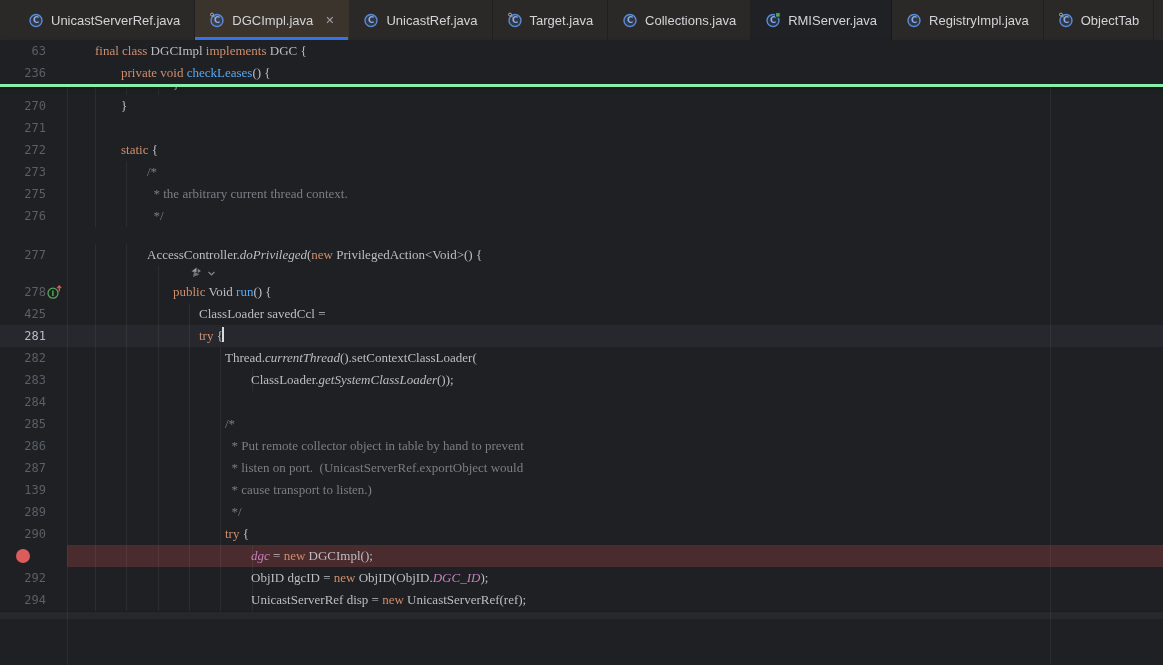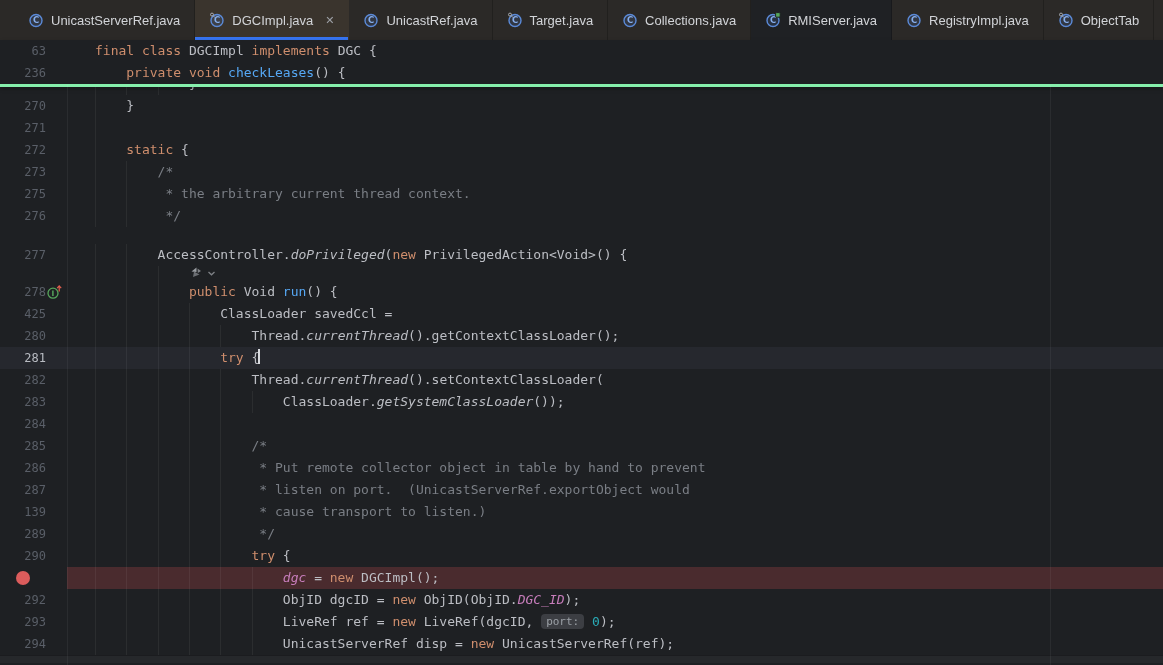--- a/index.html
+++ b/index.html
@@ -23,21 +23,21 @@
     font-family:"DejaVu Sans Mono",monospace;font-size:13px;color:var(--text,#BCBEC4);}
   .row{position:relative;height:22px;line-height:22px;}
   .row.widget-row{height:15px;line-height:15px;}
   .row .ln{position:absolute;left:0;top:0;width:46px;text-align:right;
     color:var(--ln,#5A5F68);font-size:12px;}
   .row.current{background:var(--cur-bg,#26282E);}
   .row.current .ln{color:#B9BCC3;}
   .row.bp{background:linear-gradient(to right,transparent 0,transparent 67px,
     var(--bp-line,#4A2B2E) 67px);}
   .guide{position:absolute;top:0;bottom:0;width:1px;background:rgba(255,255,255,0.06);}
-  .code{white-space:pre;display:block;}
+  .code{white-space:pre;display:block;font-family:Liberation Serif, serif;}
   .tok-kw{color:var(--kw,#CF8E6D);}
   .tok-def{color:var(--text,#BCBEC4);}
   .tok-mth{color:var(--mth,#56A8F5);}
   .tok-sf{color:var(--sf,#C77DBB);font-style:italic;}
   .tok-sm{font-style:italic;}
   .tok-cm{color:var(--cm,#7A7E85);}
   .tok-nm{color:var(--nm,#2AACB8);}
   .inlay{display:inline-block;background:#3C3E43;color:#9BA0A6;border-radius:4px;
     font-size:11px;line-height:15px;padding:0 5px;vertical-align:1px;}
   .caret{display:inline-block;width:2px;height:15px;background:#D8DADE;
@@ -244,29 +244,20 @@
         <span class="code" style="padding-left: calc(12ch + 95px);"><span class="tok-kw">public</span><span class="tok-def"> Void </span><span class="tok-mth">run</span><span class="tok-def">() {</span></span>
       </div>
       <div class="row">
         <div class="guide" style="left: calc(0ch + 95px);"></div>
         <div class="guide" style="left: calc(4ch + 95px);"></div>
         <div class="guide" style="left: calc(8ch + 95px);"></div>
         <div class="guide" style="left: calc(12ch + 95px);"></div>
         <span class="ln">425</span>
         <span class="code" style="padding-left: calc(16ch + 95px);"><span class="tok-def">ClassLoader savedCcl =</span></span>
       </div>
-      <div class="row">
-        <div class="guide" style="left: calc(0ch + 95px);"></div>
-        <div class="guide" style="left: calc(4ch + 95px);"></div>
-        <div class="guide" style="left: calc(8ch + 95px);"></div>
-        <div class="guide" style="left: calc(12ch + 95px);"></div>
-        <div class="guide" style="left: calc(16ch + 95px);"></div>
-        <span class="ln">280</span>
-        <span class="code" style="padding-left: calc(20ch + 95px);"><span class="tok-def">Thread.</span><span class="tok-sm">currentThread</span><span class="tok-def">().getContextClassLoader();</span></span>
-      </div>
       <div class="row current">
         <div class="guide" style="left: calc(0ch + 95px);"></div>
         <div class="guide" style="left: calc(4ch + 95px);"></div>
         <div class="guide" style="left: calc(8ch + 95px);"></div>
         <div class="guide" style="left: calc(12ch + 95px);"></div>
         <span class="ln">281</span>
         <span class="code" style="padding-left: calc(16ch + 95px);"><span class="tok-kw">try</span><span class="tok-def"> {</span><span class="caret"></span></span>
       </div>
       <div class="row">
         <div class="guide" style="left: calc(0ch + 95px);"></div>
@@ -362,30 +353,20 @@
       </div>
       <div class="row">
         <div class="guide" style="left: calc(0ch + 95px);"></div>
         <div class="guide" style="left: calc(4ch + 95px);"></div>
         <div class="guide" style="left: calc(8ch + 95px);"></div>
         <div class="guide" style="left: calc(12ch + 95px);"></div>
         <div class="guide" style="left: calc(16ch + 95px);"></div>
         <div class="guide" style="left: calc(20ch + 95px);"></div>
         <span class="ln">292</span>
         <span class="code" style="padding-left: calc(24ch + 95px);"><span class="tok-def">ObjID dgcID = </span><span class="tok-kw">new</span><span class="tok-def"> ObjID(ObjID.</span><span class="tok-sf">DGC_ID</span><span class="tok-def">);</span></span>
-      </div>
-      <div class="row">
-        <div class="guide" style="left: calc(0ch + 95px);"></div>
-        <div class="guide" style="left: calc(4ch + 95px);"></div>
-        <div class="guide" style="left: calc(8ch + 95px);"></div>
-        <div class="guide" style="left: calc(12ch + 95px);"></div>
-        <div class="guide" style="left: calc(16ch + 95px);"></div>
-        <div class="guide" style="left: calc(20ch + 95px);"></div>
-        <span class="ln">293</span>
-        <span class="code" style="padding-left: calc(24ch + 95px);"><span class="tok-def">LiveRef ref = </span><span class="tok-kw">new</span><span class="tok-def"> LiveRef(dgcID, </span><span class="inlay">port:</span><span class="tok-def"> </span><span class="tok-nm">0</span><span class="tok-def">);</span></span>
       </div>
       <div class="row">
         <div class="guide" style="left: calc(0ch + 95px);"></div>
         <div class="guide" style="left: calc(4ch + 95px);"></div>
         <div class="guide" style="left: calc(8ch + 95px);"></div>
         <div class="guide" style="left: calc(12ch + 95px);"></div>
         <div class="guide" style="left: calc(16ch + 95px);"></div>
         <div class="guide" style="left: calc(20ch + 95px);"></div>
         <span class="ln">294</span>
         <span class="code" style="padding-left: calc(24ch + 95px);"><span class="tok-def">UnicastServerRef disp = </span><span class="tok-kw">new</span><span class="tok-def"> UnicastServerRef(ref);</span></span>

